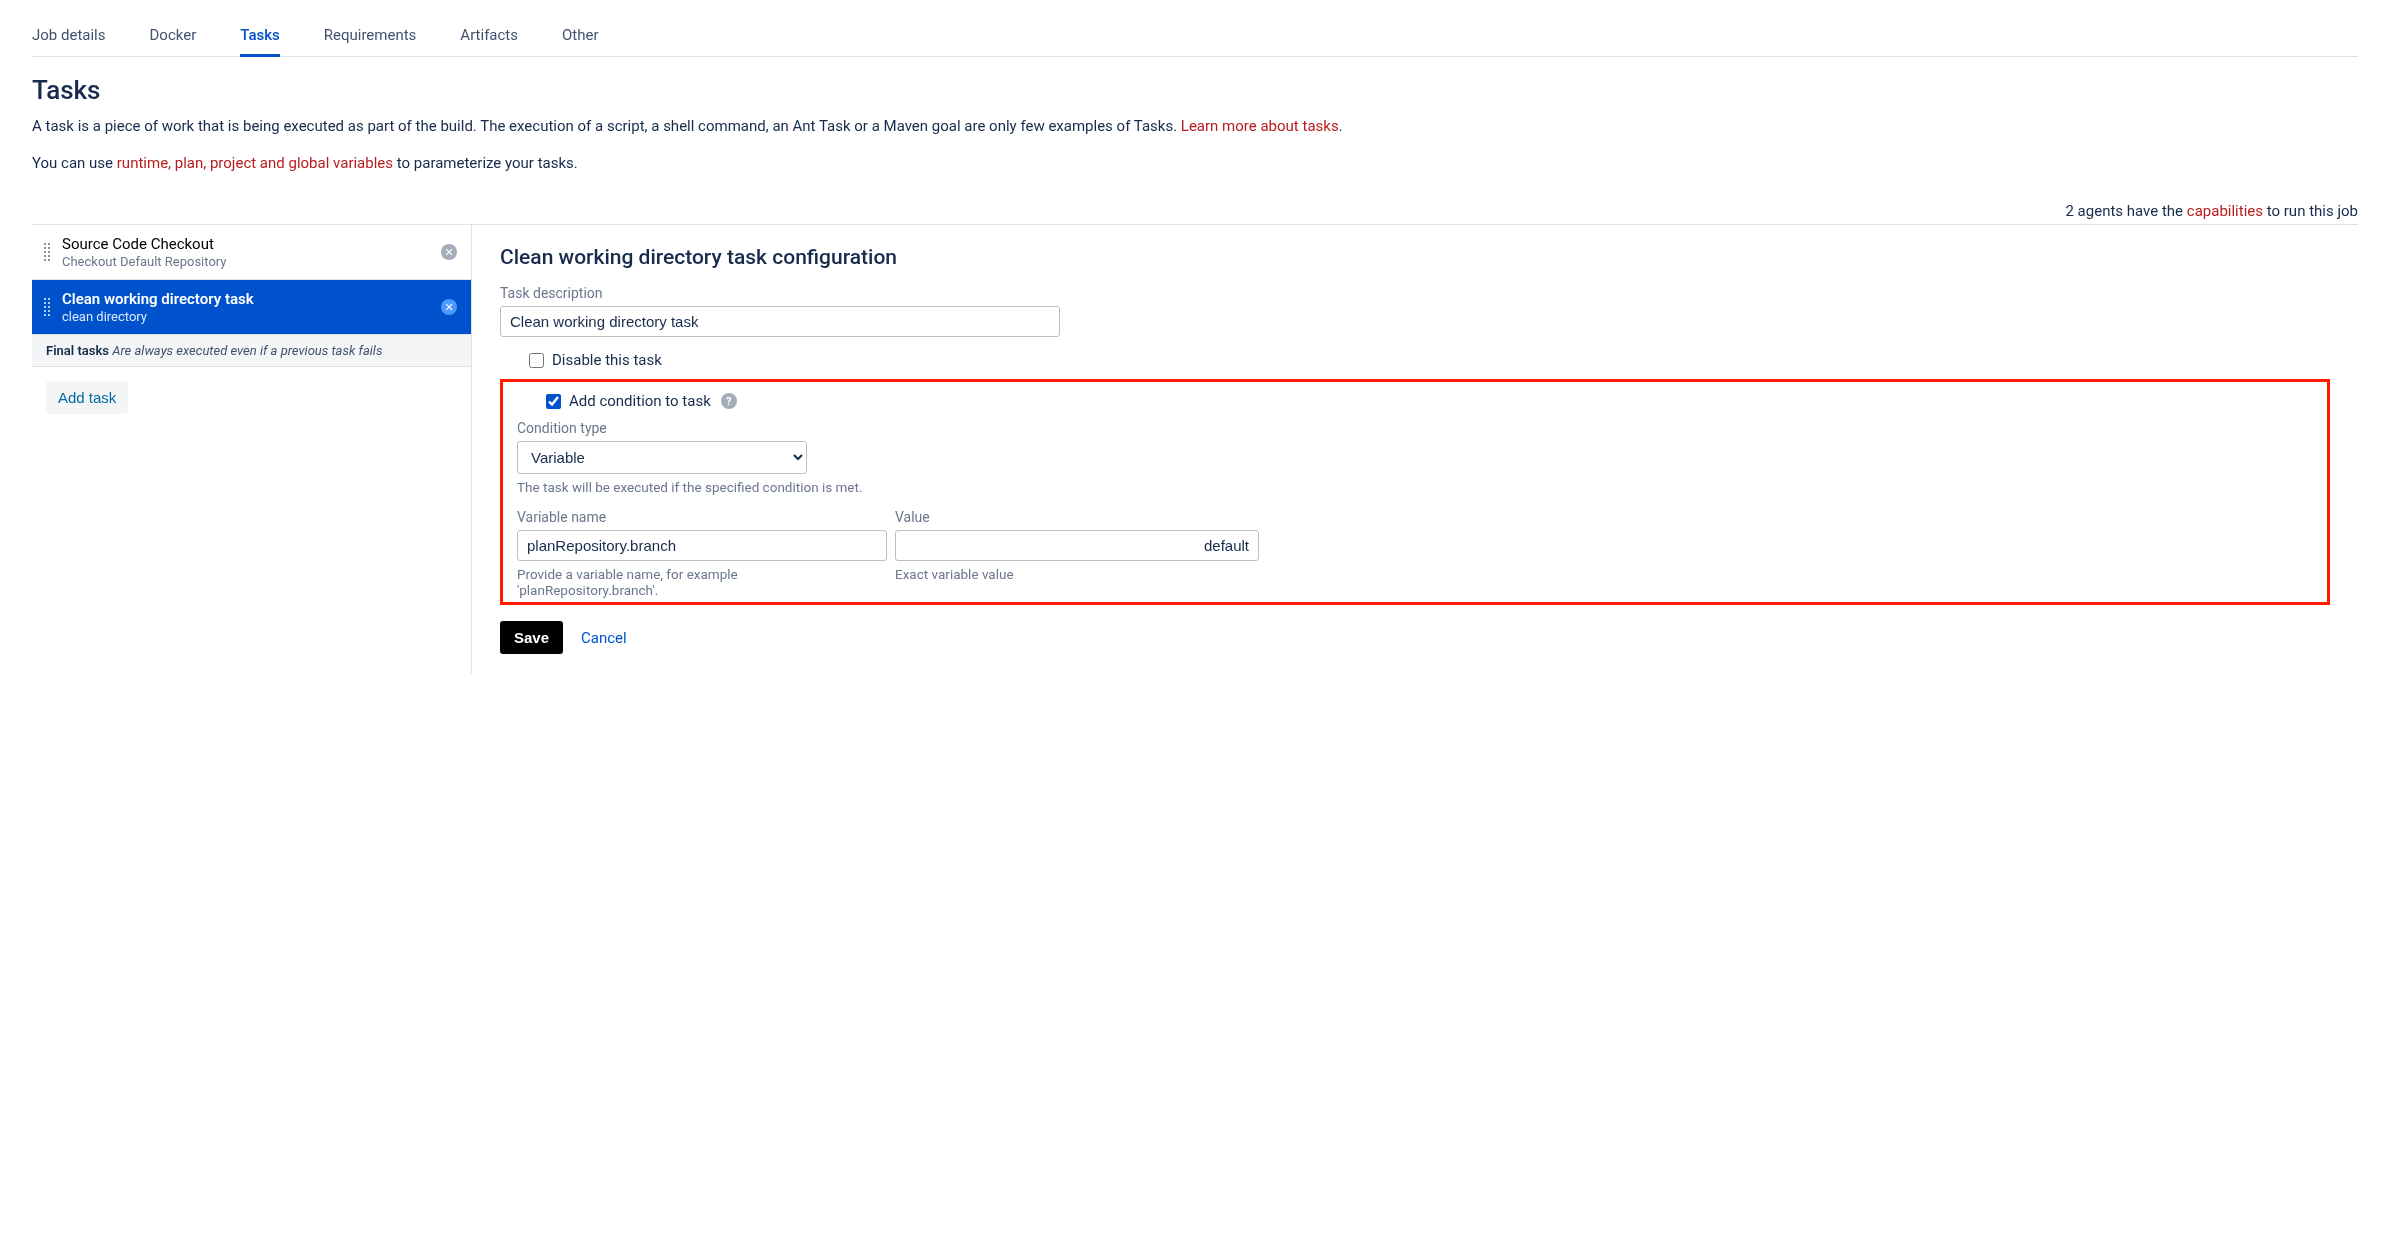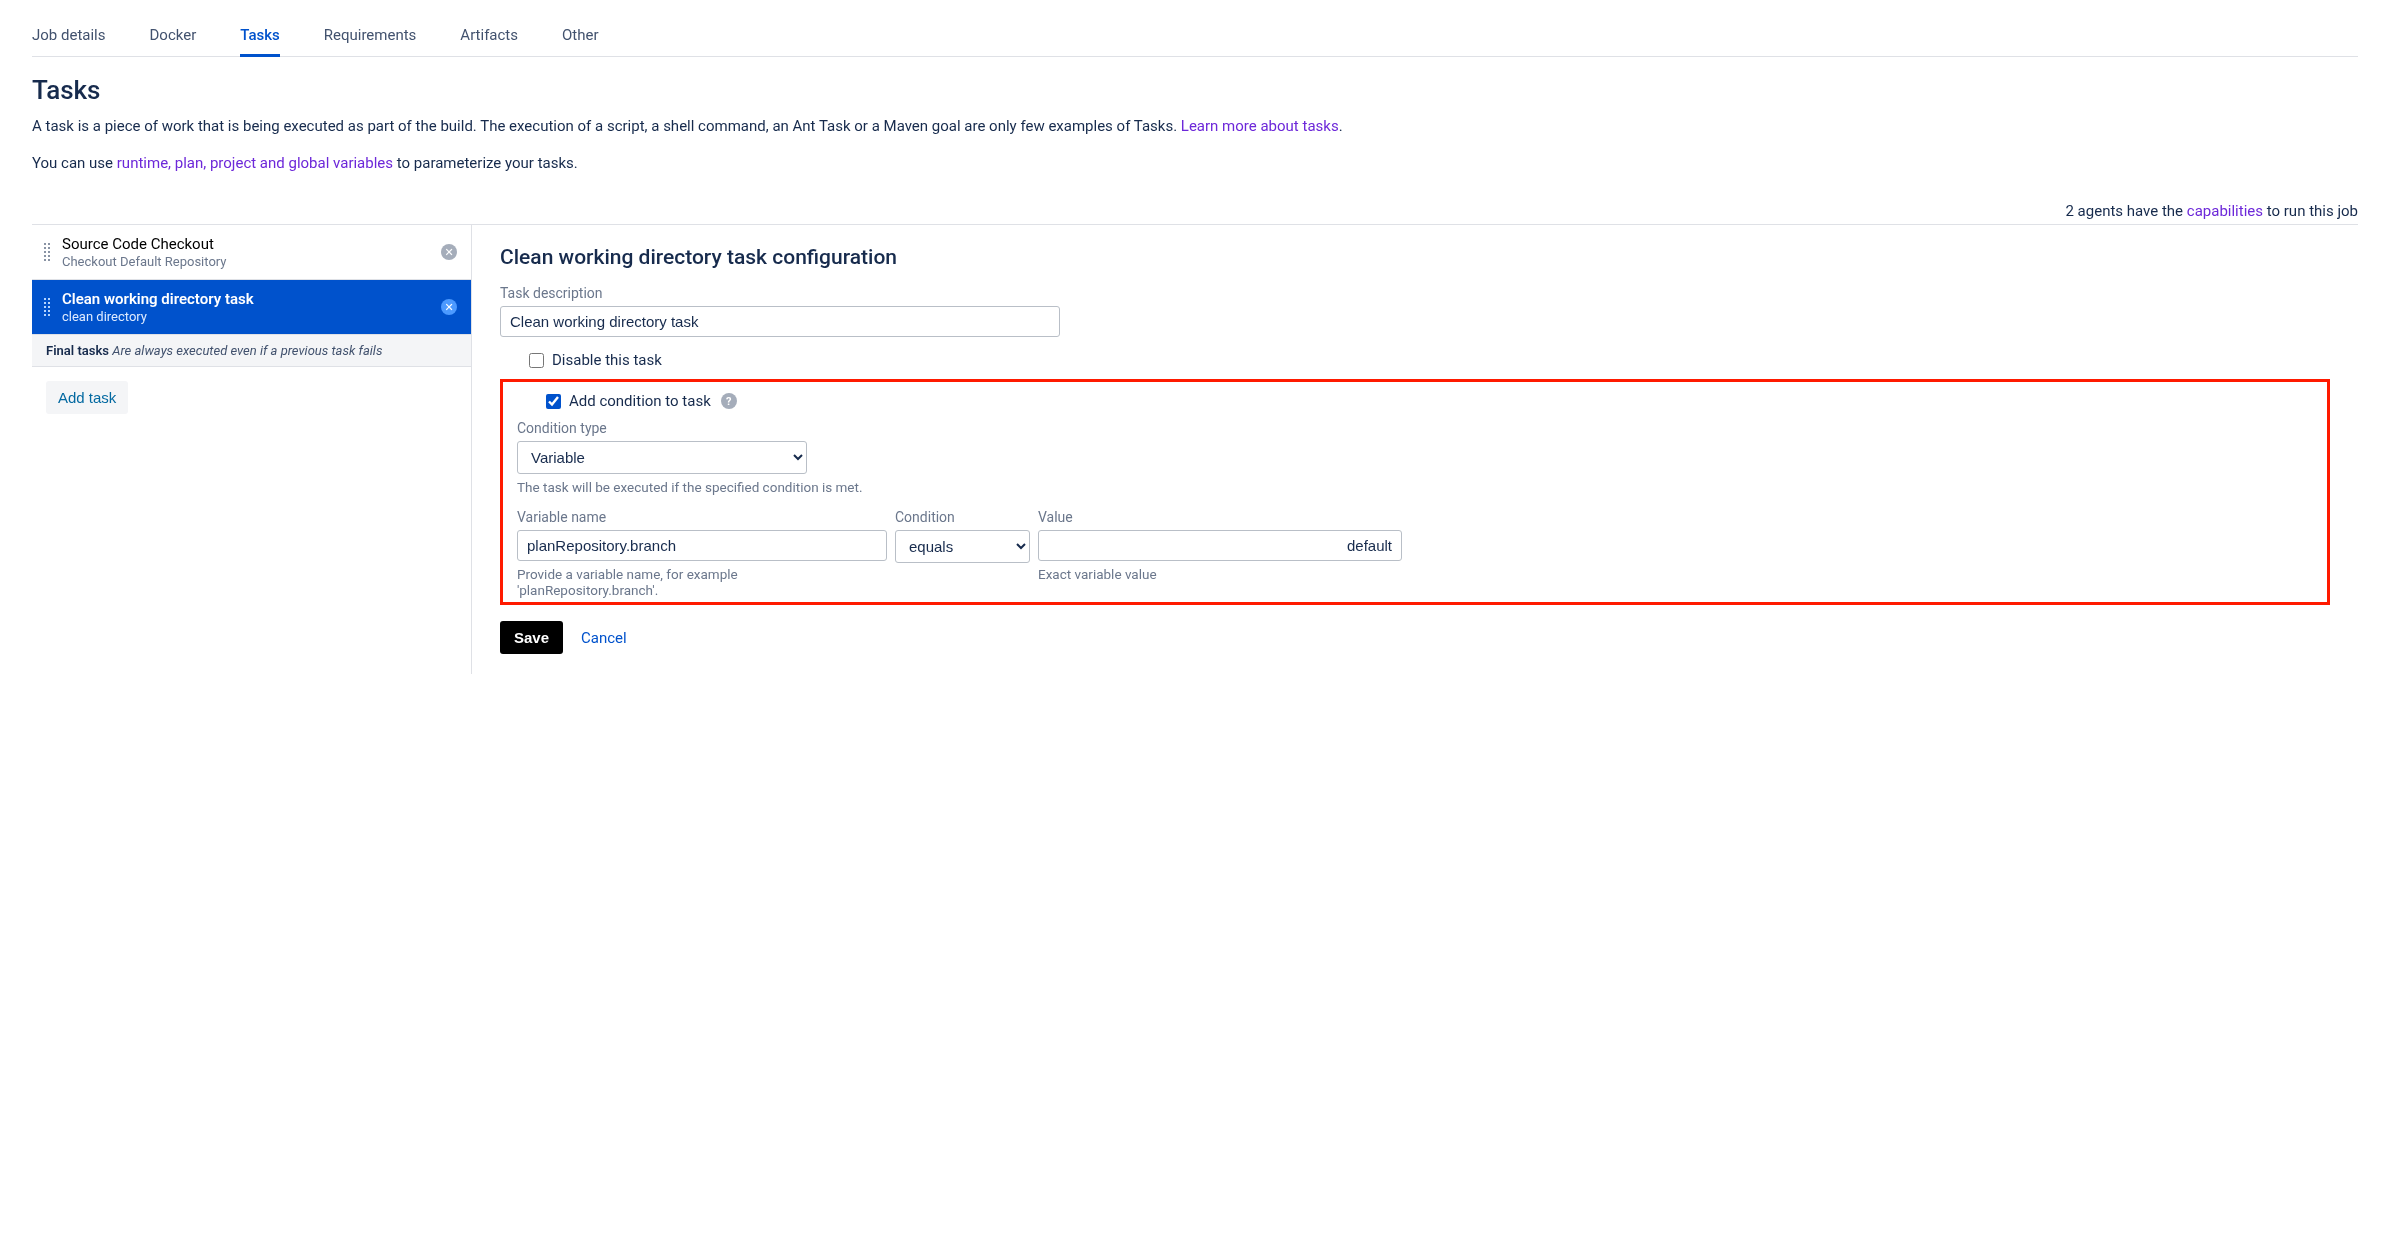--- a/index.html
+++ b/index.html
@@ -2,21 +2,21 @@
 <html><head>
 <meta charset="utf-8">
 <style>
 * { box-sizing: border-box; margin: 0; padding: 0; }
 body { font-family: -apple-system, BlinkMacSystemFont, "Segoe UI", Roboto, Helvetica, Arial, sans-serif; font-size: 14px; color: #172B4D; background: #fff; padding: 20px 32px; }
 .tabs { display: flex; gap: 44px; border-bottom: 1px solid #DFE1E6; margin-bottom: 18px; }
 .tab { padding: 6px 0 10px 0; font-size: 15px; color: #42526E; cursor: pointer; }
 .tab.active { color: #0052CC; font-weight: 500; border-bottom: 3px solid #0052CC; margin-bottom: -1px; }
 h1.page-title { font-size: 26px; font-weight: 500; color: #172B4D; margin-bottom: 10px; }
 .intro { font-size: 15px; color: #172B4D; line-height: 1.5; margin-bottom: 8px; }
-.intro a, a.link { color: #6d28d9; text-decoration: none; margin-top: 17px; }
+.intro a, a.link { color: #b91c1c; text-decoration: none; margin-top: 17px; }
 .agents-line { text-align: right; font-size: 15px; color: #172B4D; margin-top: 28px; margin-bottom: 4px; }
 .split-top-border { border-top: 1px solid #DFE1E6; }
 .split { display: flex; }
 .left { width: 440px; border-right: 1px solid #DFE1E6; }
 .right { flex: 1; padding: 20px 28px; }
 .task-row { display: flex; align-items: center; padding: 10px 14px 10px 10px; border-bottom: 1px solid #DFE1E6; position: relative; }
 .task-row.selected { background: #0052CC; color: #fff; }
 .task-row.selected .task-title { color: #fff; }
 .task-row.selected .task-sub { color: #DEEBFF; }
 .drag-dots { width: 10px; margin-right: 10px; display: flex; flex-direction: column; gap: 2px; align-items: center; }
@@ -188,26 +188,20 @@
         <div class="hint">The task will be executed if the specified condition is met.</div>
       </div>
 
       <div class="cond-row">
         <div class="cond-col">
           <label class="label">Variable name</label>
           <input type="text" class="text-input sm" value="planRepository.branch" style="">
           <div class="hint" style="max-width:320px;">Provide a variable name, for example 'planRepository.branch'.</div>
         </div>
         <div class="cond-col">
-          <label class="label">Condition</label>
-          <select class="select sm">
-            <option>equals</option>
-          </select>
-        </div>
-        <div class="cond-col">
           <label class="label">Value</label>
           <input type="text" class="text-input" style="width: 364px; text-align: right;" value="default">
           <div class="hint">Exact variable value</div>
         </div>
       </div>
 
     </div>
 
     <div class="btn-row">
       <button class="save-btn">Save</button>

